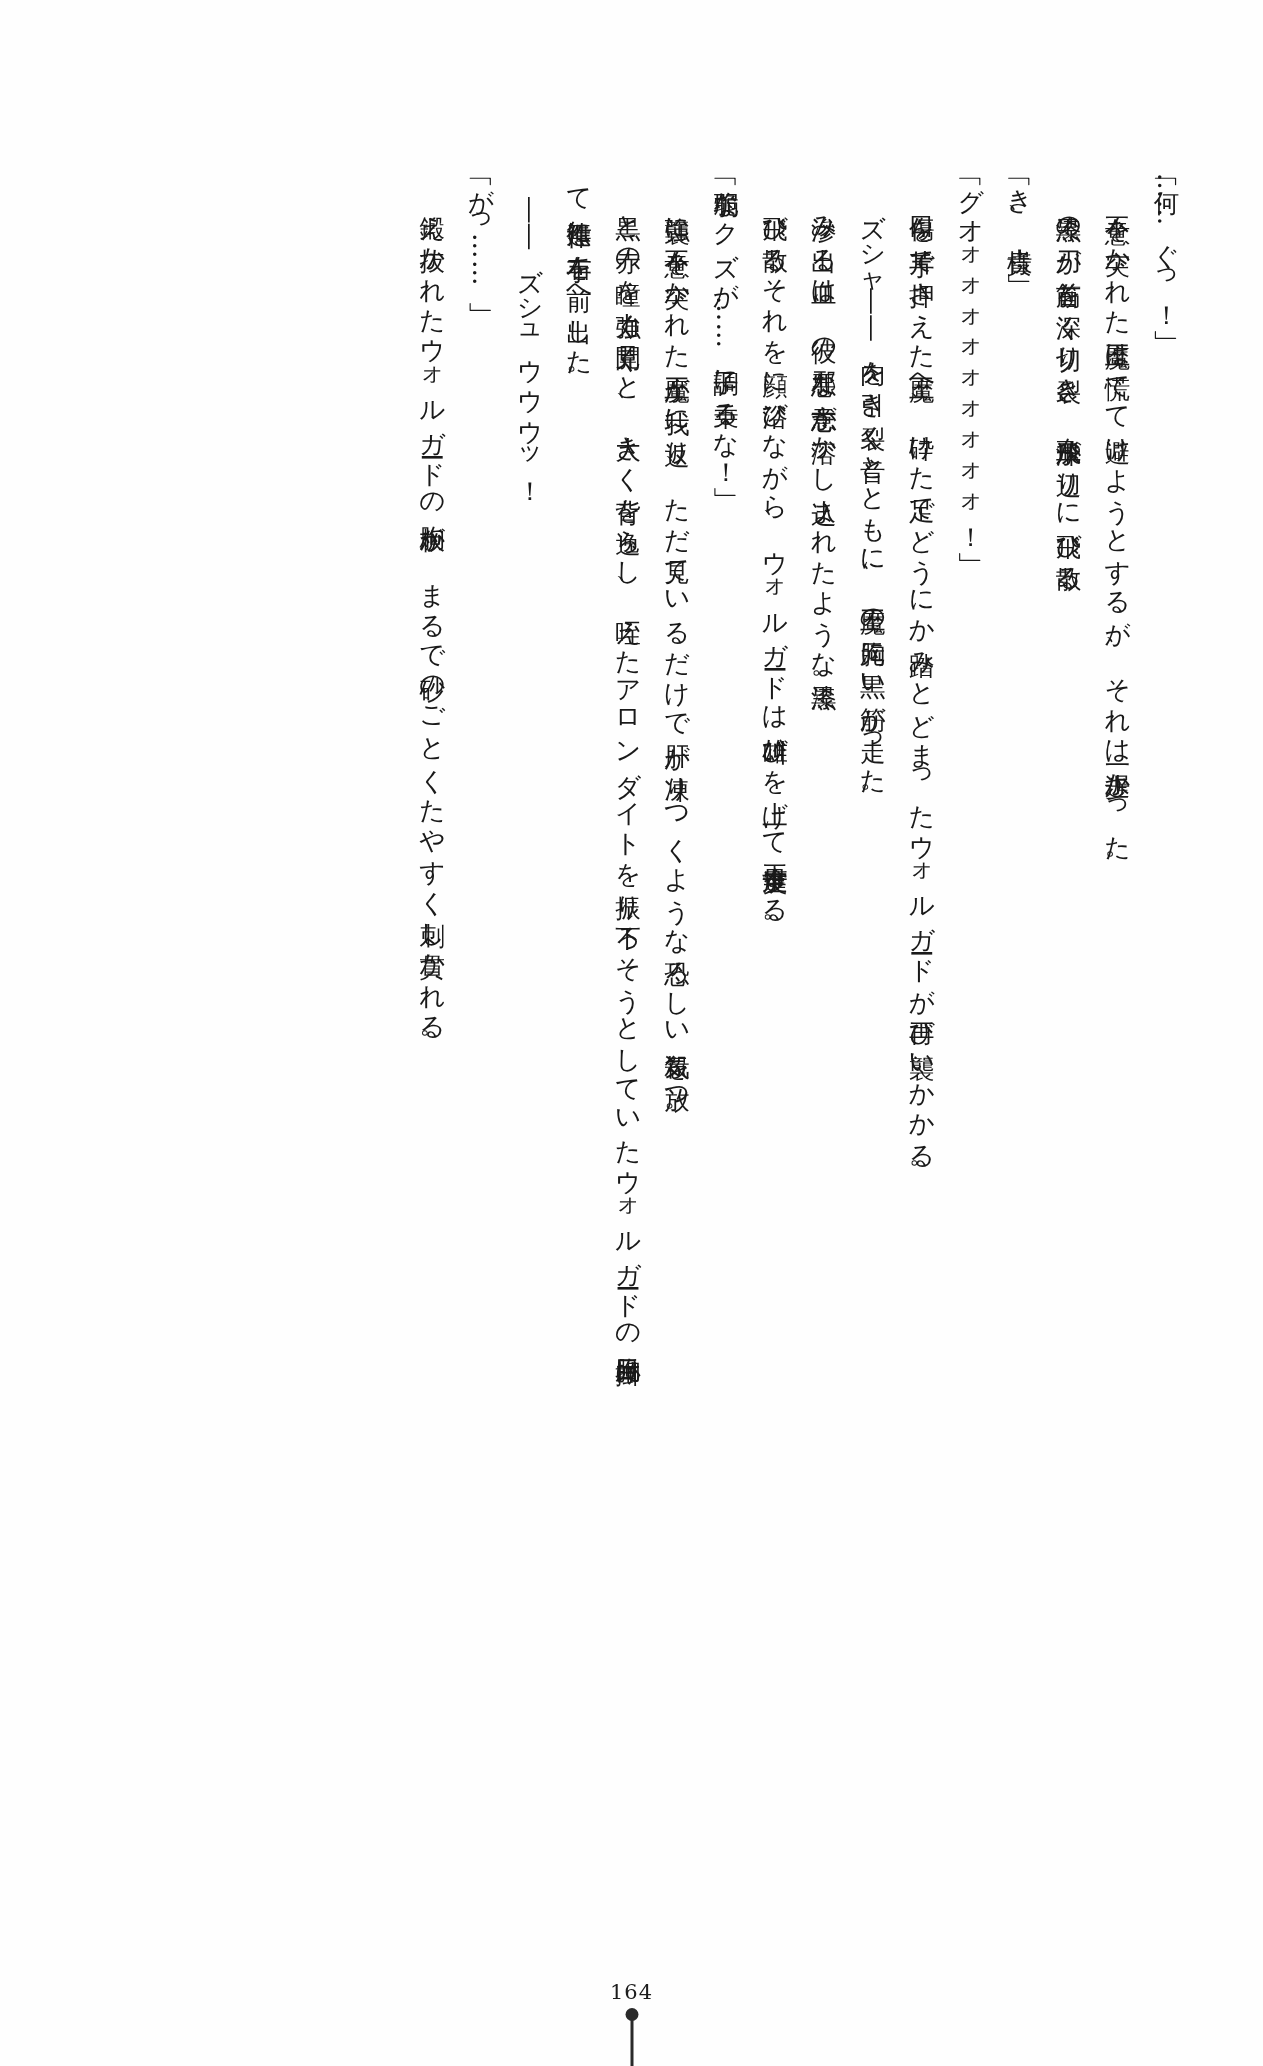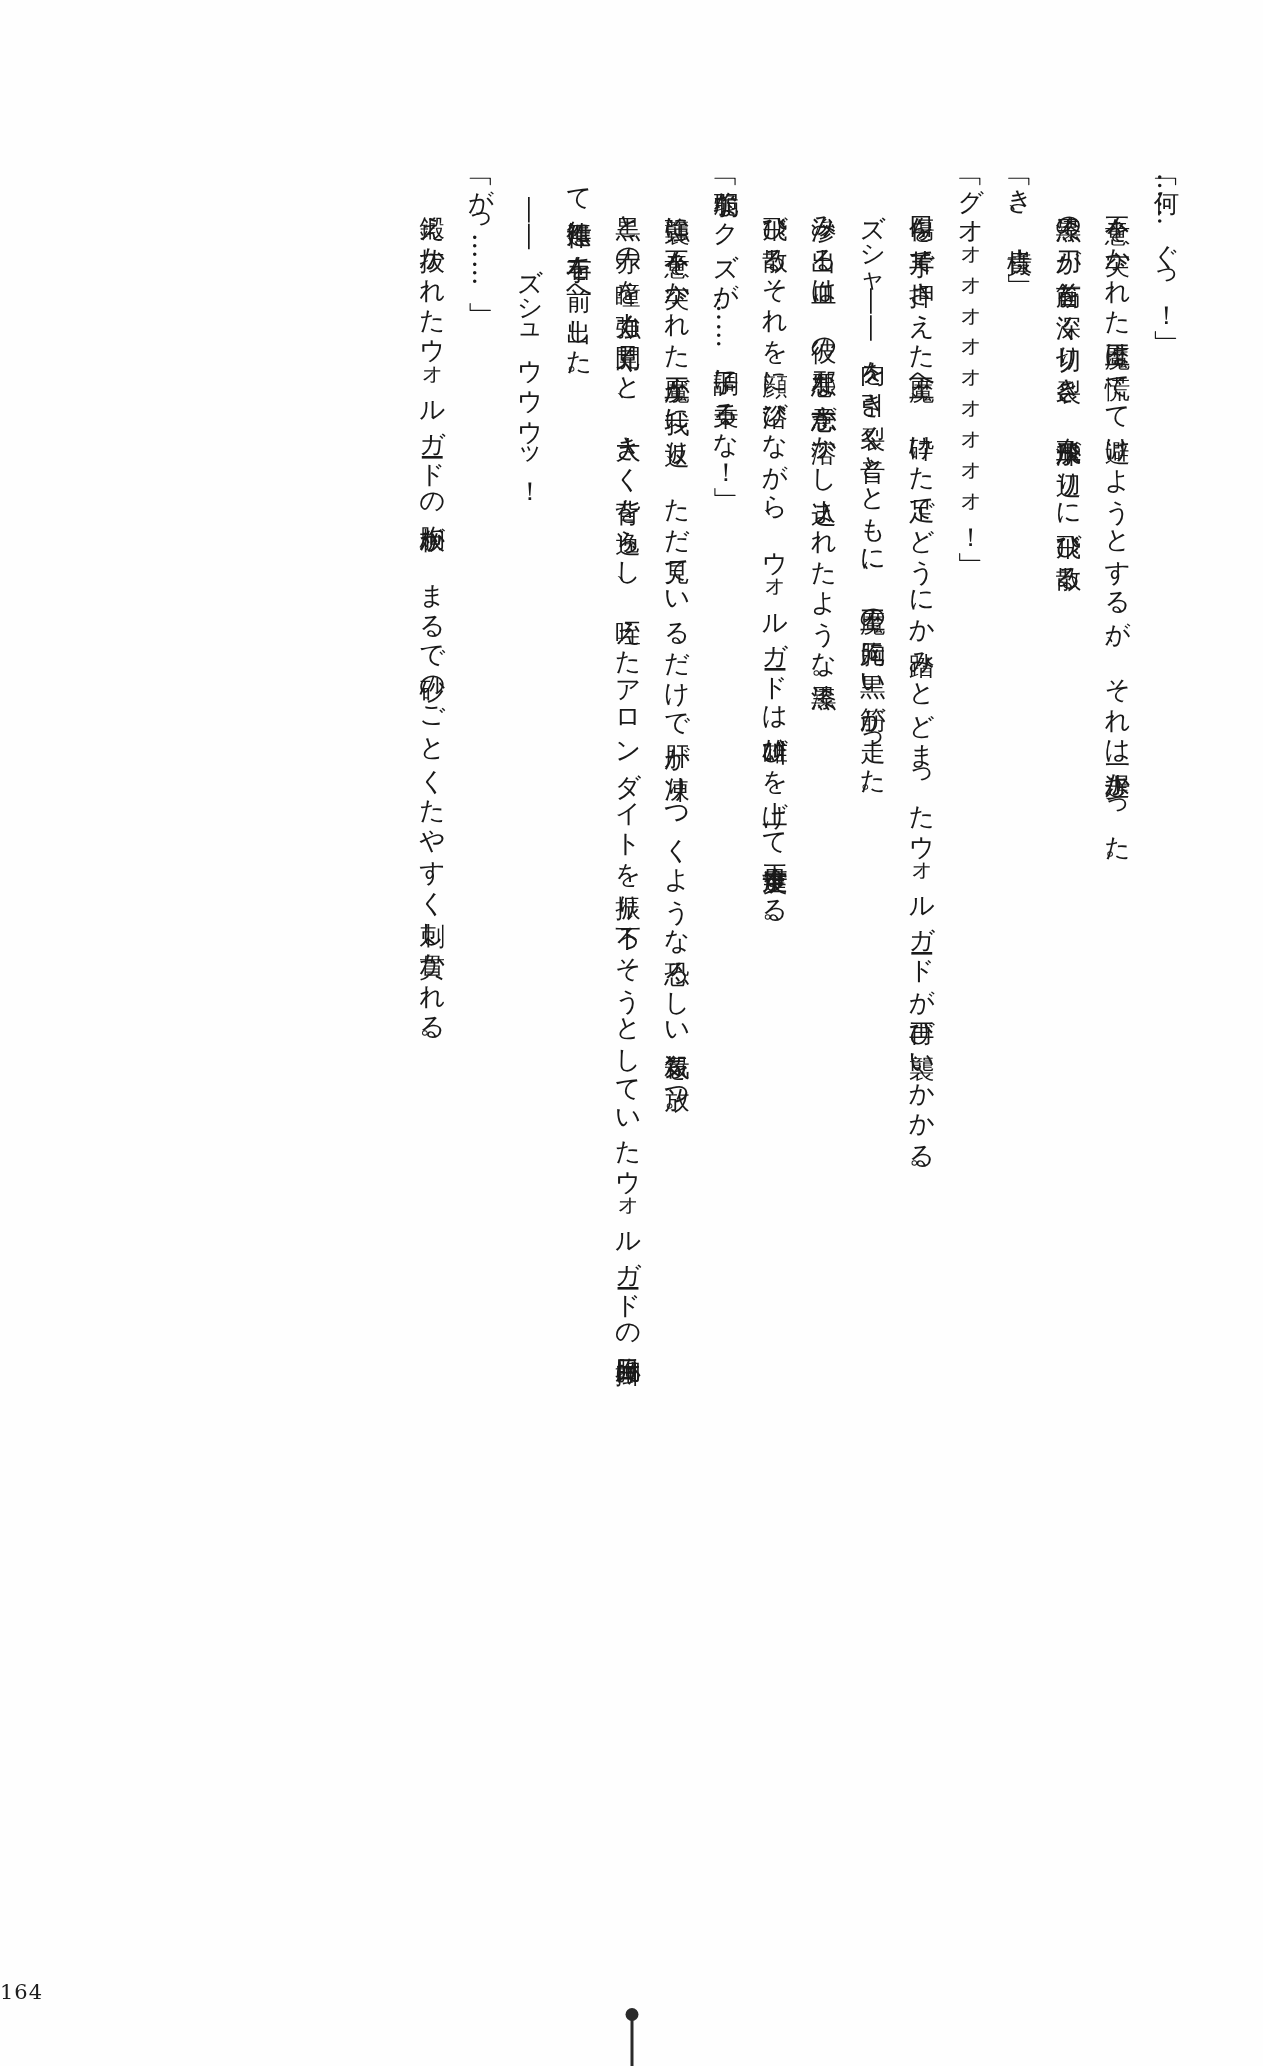--- a/index.html
+++ b/index.html
@@ -43,20 +43,21 @@
     padding: 0;
     text-indent: 0;
   }
 
   
   .folio {
     position: absolute;
     left: 0;
     right: 0;
     bottom: 62px;
+    text-align: center;
     font-size: 21px;
     letter-spacing: 1px;
     color: #1d1d1d;
     font-family: "DejaVu Serif", "Liberation Serif", serif;
   }
 
   
   .bottom-mark {
     position: absolute;
     left: 50%;

